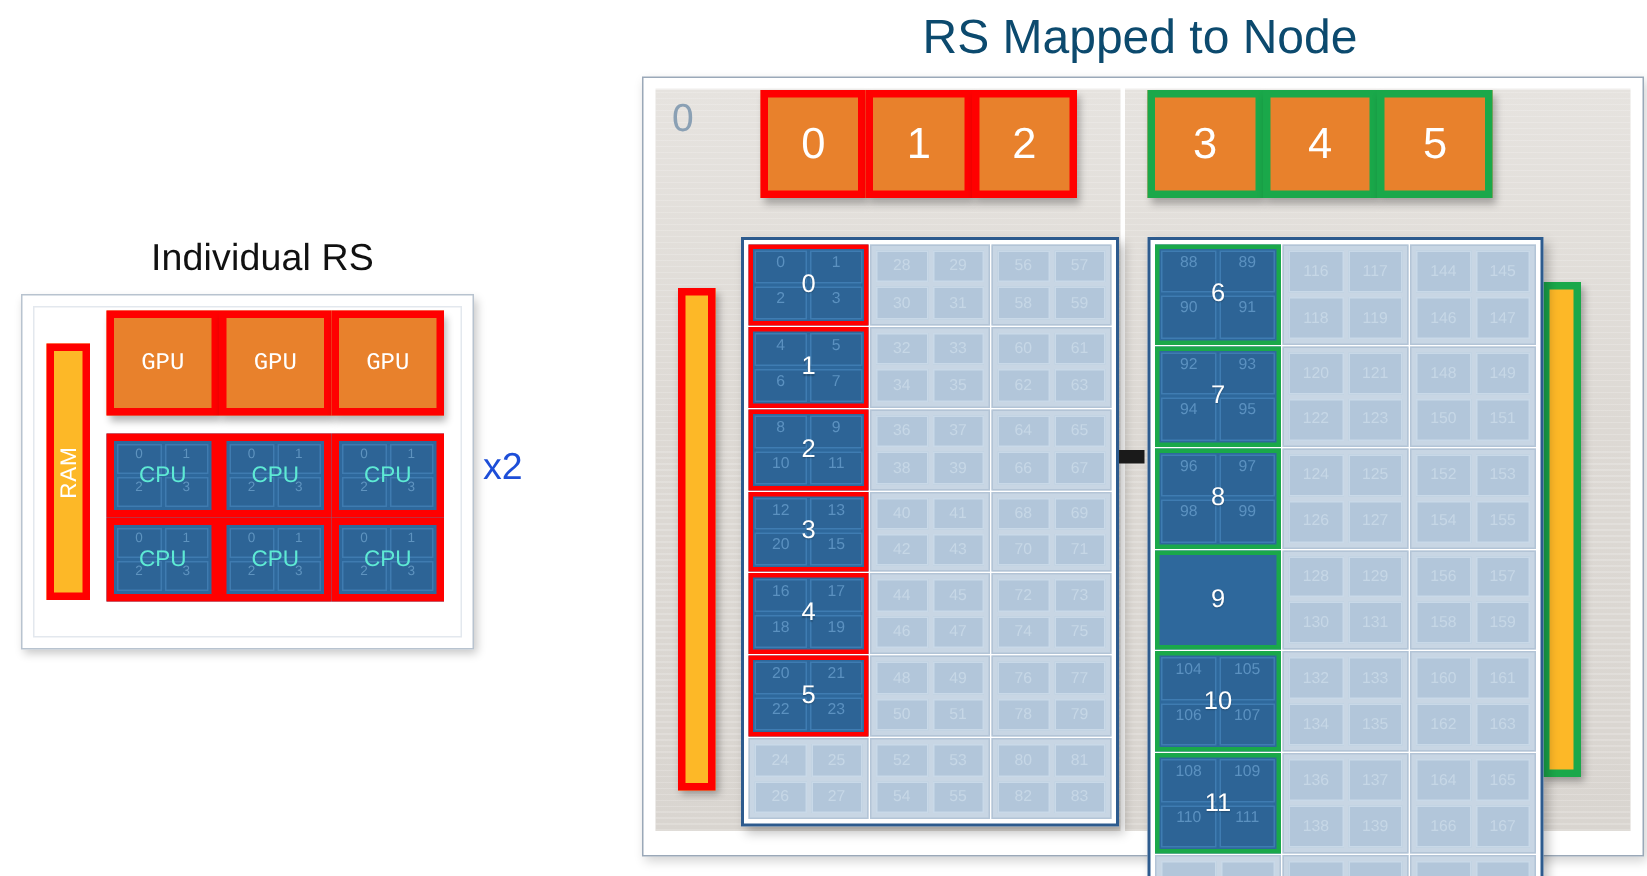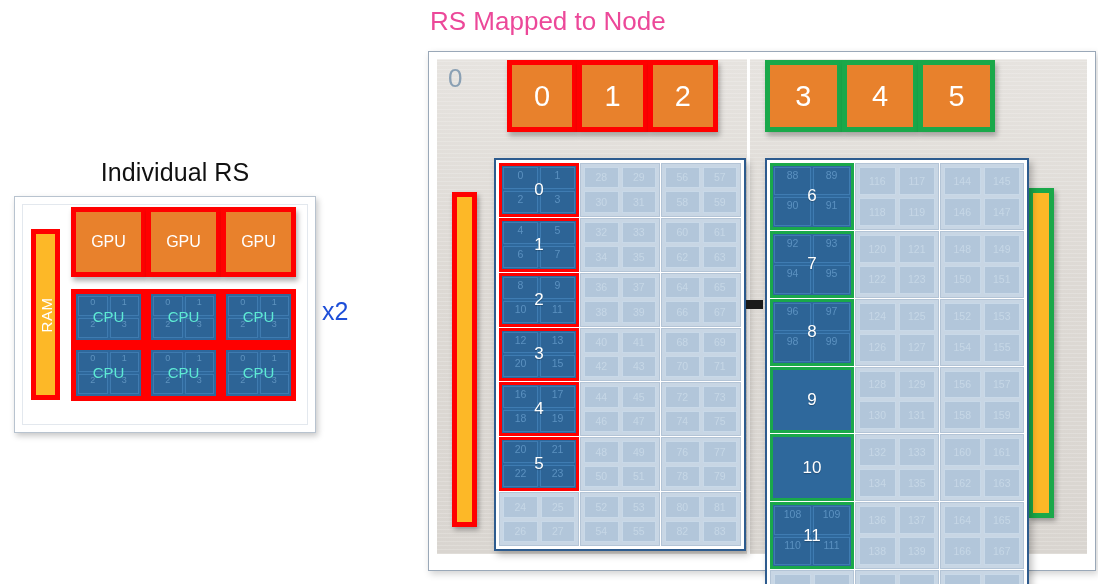--- a/index.html
+++ b/index.html
@@ -31,20 +31,21 @@
     box-sizing:border-box;
   }
   #ram-left .ram-text{
     position:absolute;left:50%;top:50%;
     transform:translate(-50%,-50%) rotate(-90deg);
     color:#ffffff;font-size:15px;white-space:nowrap;letter-spacing:.5px;
   }
   #gpu-row{
     left:71px;top:207px;width:225px;height:70px;
     display:flex;
+    font-family:Liberation Mono, monospace;
   }
   .gpu-cell{
     flex:1;background:#e8812c;border:5px solid #ff0000;
     box-sizing:border-box;
     display:flex;align-items:center;justify-content:center;
     color:#fff;font-size:16px;
     box-shadow:2px 4px 5px rgba(0,0,0,.3);
   }
   #cpu-grid-left{
     left:71px;top:289px;width:225px;height:112px;
@@ -68,22 +69,22 @@
   .cpu-label{
     position:absolute;left:0;right:0;top:50%;transform:translateY(-52%);
     text-align:center;color:#5eead4;font-size:15px;pointer-events:none;
   }
   #x2{
     left:322px;top:297px;font-size:25px;color:#1d4ed8;
   }
 
   
   #right-title{
-    left:430px;top:6px;width:660px;text-align:left;
-    font-size:26px;color:#ec4899;
+    left:430px;top:6px;width:660px;text-align:center;
+    font-size:32px;color:#0c4a6e;
   }
   #node-frame{
     left:428px;top:51px;width:666px;height:518px;
     background:#ffffff;border:1px solid #9aa8b8;
     box-shadow:2px 3px 7px rgba(0,0,0,.18);
   }
   #node-bg{
     position:absolute;left:8px;top:7px;right:8px;bottom:16px;
     background:linear-gradient(180deg,#e6e3df 0%,#ddd9d4 45%,#d9d5d0 100%);
     border-top:1px solid #f0eeec;
@@ -551,20 +552,26 @@
       </div>
       <div class="core-block dim">
         <div class="quads">
           <i>156</i>
           <i>157</i>
           <i>158</i>
           <i>159</i>
         </div>
       </div>
       <div class="core-block act ring-green">
+        <div class="quads">
+          <i>104</i>
+          <i>105</i>
+          <i>106</i>
+          <i>107</i>
+        </div>
         <div class="core-num">10</div>
       </div>
       <div class="core-block dim">
         <div class="quads">
           <i>132</i>
           <i>133</i>
           <i>134</i>
           <i>135</i>
         </div>
       </div>

